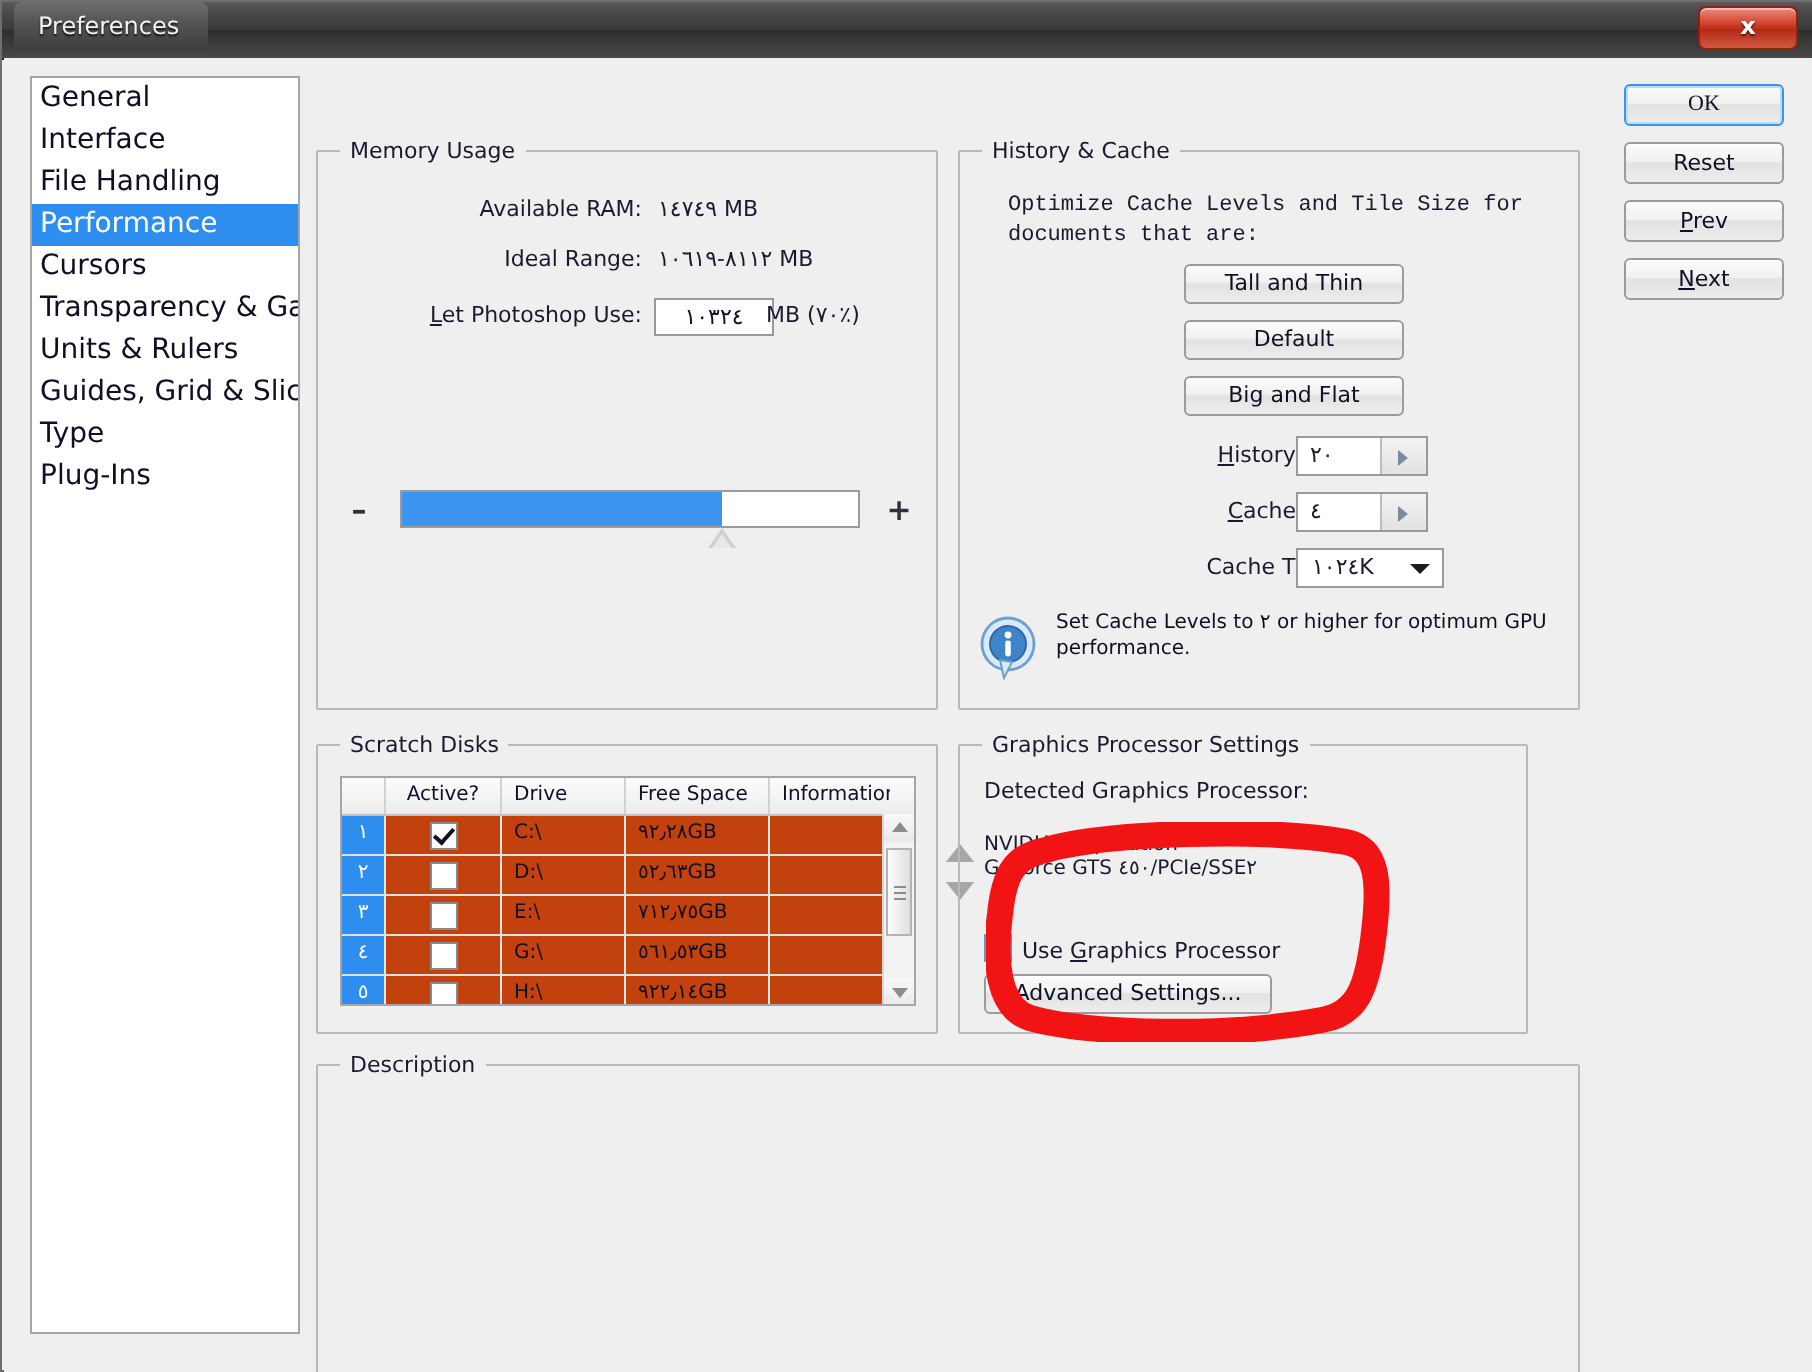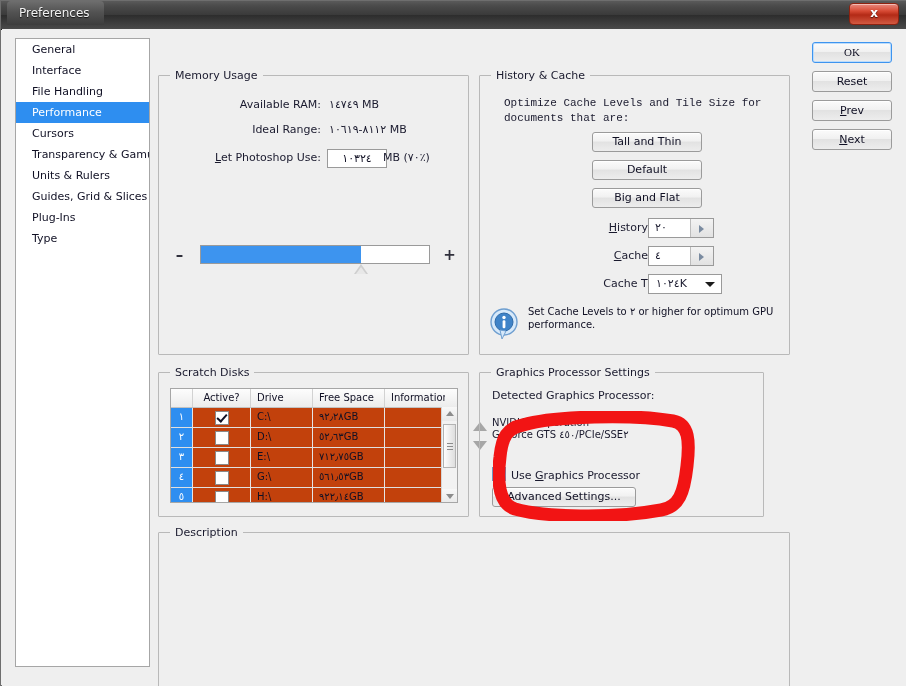--- a/index.html
+++ b/index.html
@@ -77,22 +77,22 @@
     left: 13px; top: 9px;
     width: 135px; height: 629px;
     background: #ffffff;
     border: 1px solid #a6a6a6;
     box-sizing: border-box;
     overflow: hidden;
   }
   .side-item {
     height: 21px;
     line-height: 21px;
-    padding-left: 16px;
-    font-size: 11px;
+    padding-left: 4px;
+    font-size: 14px;
     color: #101024;
     white-space: nowrap;
     cursor: default;
   }
   .side-item.selected {
     background: #2e8ef0;
     color: #ffffff;
   }
 
   
@@ -444,22 +444,22 @@
 
     <div id="sidebar">
       <div class="side-item">General</div>
       <div class="side-item">Interface</div>
       <div class="side-item">File Handling</div>
       <div class="side-item selected">Performance</div>
       <div class="side-item">Cursors</div>
       <div class="side-item">Transparency &amp; Gamut</div>
       <div class="side-item">Units &amp; Rulers</div>
       <div class="side-item">Guides, Grid &amp; Slices</div>
+      <div class="side-item">Type</div>
       <div class="side-item">Plug-Ins</div>
-      <div class="side-item">Type</div>
     </div>
 
     <div class="group" id="grp-memory">
       <div class="legend">Memory Usage</div>
 
       <div class="mem-label" style="left:14px; top:22px; width:148px;">Available RAM:</div>
       <div class="mem-value" style="left:170px; top:22px;">١٤٧٤٩ MB</div>
 
       <div class="mem-label" style="left:14px; top:47px; width:148px;">Ideal Range:</div>
       <div class="mem-value" style="left:170px; top:47px;">٨١١٢-١٠٦١٩ MB</div>

